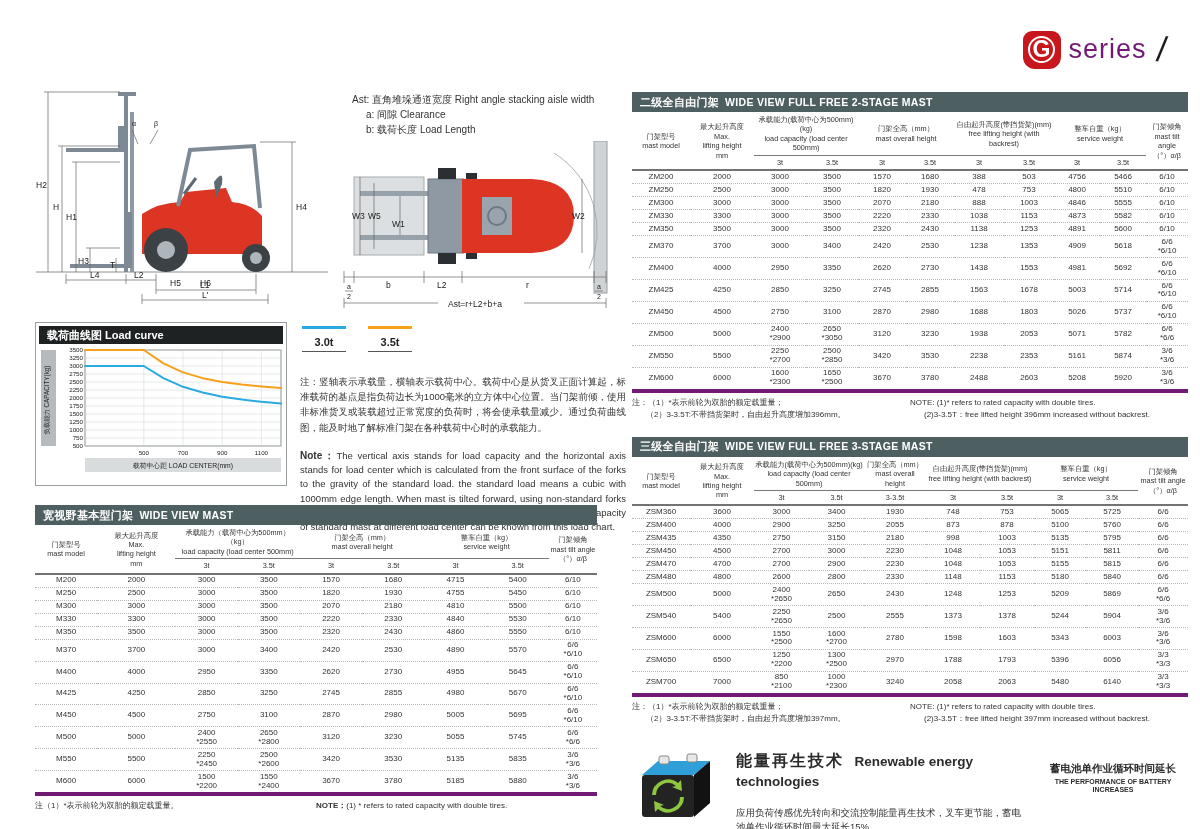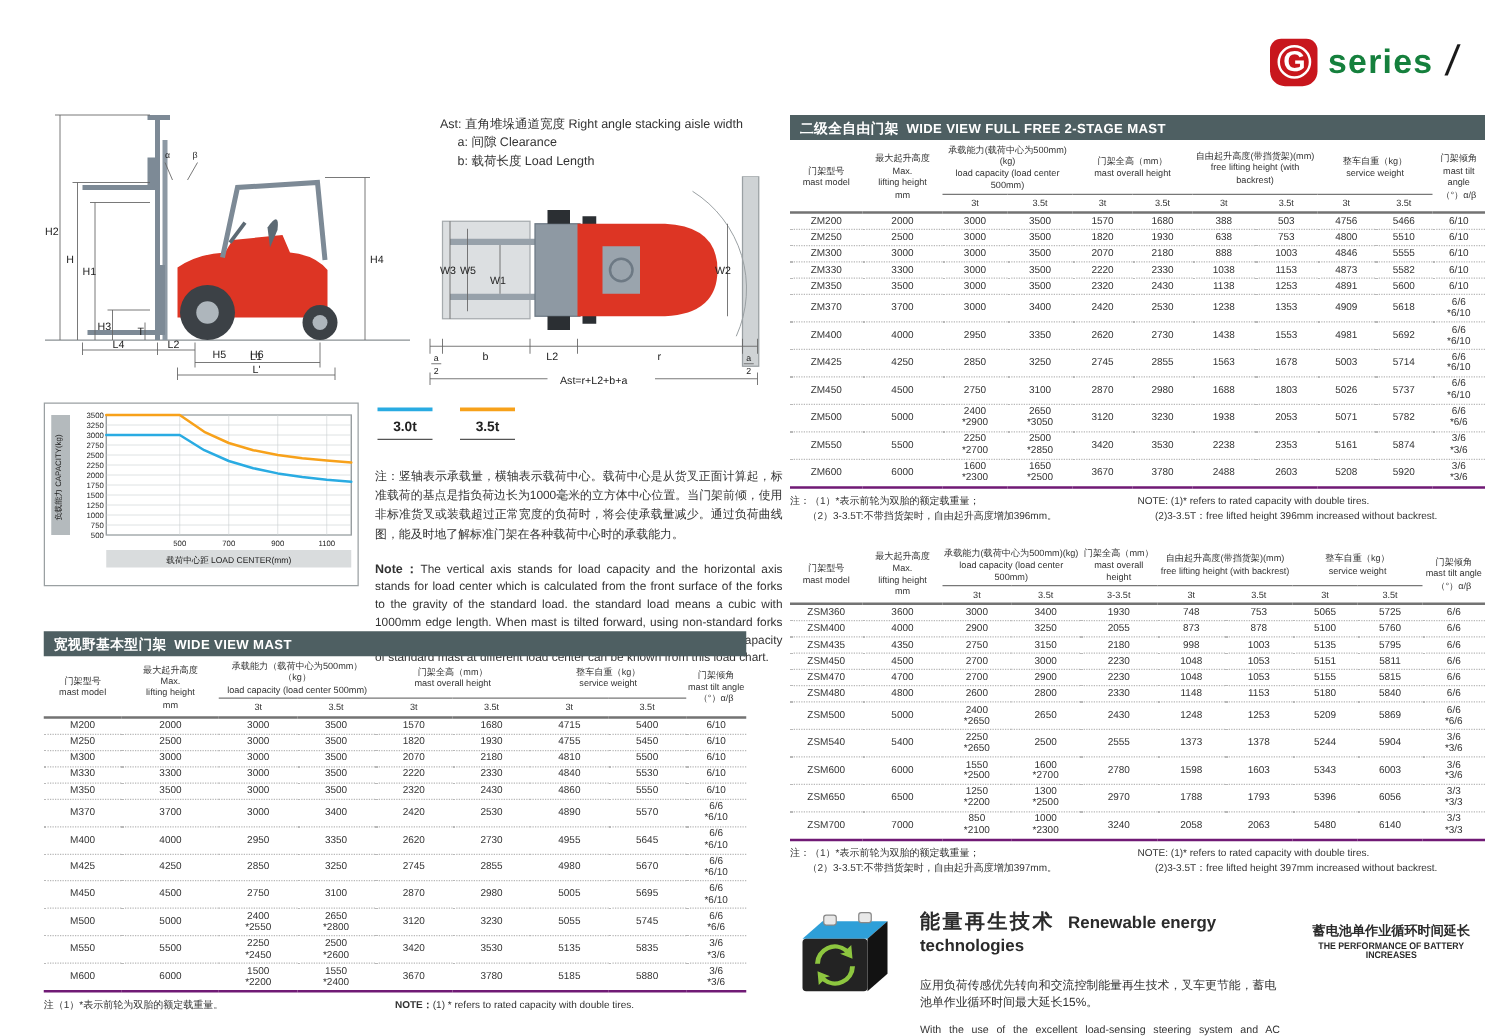--- a/index.html
+++ b/index.html
@@ -7,21 +7,21 @@
   .page { position:relative; width:1200px; height:829px; background:#fff; overflow:hidden;
           font-family:"Liberation Sans", sans-serif; color:#333; margin:0 auto; }
 
   
   .logo { position:absolute; top:30px; right:32px; display:flex; align-items:center; gap:8px; }
   .g-badge { width:38px; height:38px; background:#c8161d; border-radius:9px 9px 12px 12px;
              display:flex; align-items:center; justify-content:center; }
   .g-badge span { color:#fff; font-weight:bold; font-size:23px; border:2.5px solid #fff;
                   border-radius:50%; width:27px; height:27px; display:flex; align-items:center;
                   justify-content:center; padding-bottom:1px; }
-  .logo .series { font-size:27px; font-weight:bold; color:#15803d; letter-spacing:1px; }
+  .logo .series { font-size:27px; font-weight:normal; color:#701a75; letter-spacing:1px; }
   .logo .slash { font-size:34px; font-weight:300; color:#1a1a1a; transform:skewX(-8deg); margin:0 2px; }
   .logo-txt { line-height:1.25; }
   .logo-txt .l1 { font-size:13px; font-weight:bold; color:#2e2e2e; }
   .logo-txt .l1 em, .logo-txt .l2 { font-style:italic; font-size:12px; font-weight:bold; color:#2e2e2e; }
 
   
   .side-diagram { position:absolute; left:28px; top:86px; }
   .top-diagram { position:absolute; left:342px; top:92px; width:290px; }
   .ast-note { font-size:10px; color:#333; line-height:1.5; margin-left:10px; }
   .ast-note .sub { margin-left:14px; }
@@ -49,21 +49,21 @@
                  font-size:11px; letter-spacing:0.3px; }
   .table-title .en { font-size:10.5px; margin-left:6px; }
   table.spec { width:100%; border-collapse:collapse; table-layout:fixed; margin-top:1px; }
   table.spec th { font-weight:normal; font-size:7.3px; line-height:1.3; color:#333;
                   white-space:pre-line; vertical-align:middle; padding:2px 1px; }
   table.spec th.grp { border-bottom:1px solid #777; }
   table.spec tr.subrow th, table.spec th.span2 { border-bottom:2px solid #737373; }
   table.spec td { text-align:center; font-size:8px; color:#333; line-height:1.12;
                   white-space:pre-line; padding:1.5px 1px; }
   table.spec tbody tr + tr td { border-top:1px dotted #b8b8b8; }
-  table.spec tbody tr:last-child td { border-bottom:2px solid #701a75; }
+  table.spec tbody tr:last-child td { border-bottom:4px solid #701a75; }
   .tbl-notes { display:flex; margin-top:4px; font-size:8px; line-height:1.5; color:#333; }
   .tbl-notes .half { width:50%; }
   .tbl-notes .ind { margin-left:14px; }
   .gap { height:16px; }
 
   
   .energy { display:flex; margin-top:26px; align-items:flex-start; }
   .battery { flex:0 0 86px; }
   .energy-text { flex:1; padding:0 14px 0 18px; }
   .energy-title { font-weight:bold; color:#2b2b2b; margin-bottom:16px; }
@@ -220,20 +220,21 @@
         <text class="dim" x="95" y="147">L2</text>
         <text class="dim" x="184" y="147">r</text>
         <text class="dim-small" x="255" y="148">a</text>
         <text class="dim-small" x="255" y="158">2</text>
         <text class="dim" x="106" y="166">Ast=r+L2+b+a</text>
       </g>
     </svg>
   </div>
 
   <div class="chart-box">
+    <div class="chart-title">载荷曲线图 Load curve</div>
     <svg id="load-curve-svg" width="244" height="134" viewBox="0 0 244 134">
       <rect x="2" y="6" width="15" height="96" fill="#b4babd"></rect>
       <text x="10" y="56" transform="rotate(-90 10 56)" text-anchor="middle" font-size="6.3" fill="#222">负载能力 CAPACITY(kg)</text>
       <rect x="46" y="114" width="196" height="14" fill="#d9dcdd"></rect>
       <text x="144" y="124" text-anchor="middle" font-size="6.8" fill="#222">载荷中心距 LOAD CENTER(mm)</text>
     <rect x="46" y="6" width="196" height="96" fill="#ffffff" stroke="#8a9093" stroke-width="1"></rect>
         <line x1="46" y1="6" x2="242" y2="6" stroke="#ccd0d2" stroke-width="0.5"></line>
         <text x="44" y="8.2" text-anchor="end" font-size="6.2" fill="#222">3500</text>
         <line x1="46" y1="14" x2="242" y2="14" stroke="#ccd0d2" stroke-width="0.5"></line>
         <text x="44" y="16.2" text-anchor="end" font-size="6.2" fill="#222">3250</text>
@@ -352,21 +353,21 @@
             <td>5466</td>
             <td>6/10</td>
           </tr>
           <tr>
             <td>ZM250</td>
             <td>2500</td>
             <td>3000</td>
             <td>3500</td>
             <td>1820</td>
             <td>1930</td>
-            <td>638</td>
+            <td>478</td>
             <td>753</td>
             <td>4800</td>
             <td>5510</td>
             <td>6/10</td>
           </tr>
           <tr>
             <td>ZM300</td>
             <td>3000</td>
             <td>3000</td>
             <td>3500</td>
@@ -516,20 +517,23 @@
         <div class="ind">（2）3-3.5T:不带挡货架时，自由起升高度增加396mm。</div>
       </div>
       <div class="half">
         <div>NOTE: (1)* refers to rated capacity with double tires.</div>
         <div class="ind">(2)3-3.5T：free lifted height 396mm increased without backrest.</div>
       </div>
     </div>
 
     <div class="gap"></div>
 
+    <div class="table-title">
+      <span>三级全自由门架</span><span class="en">WIDE VIEW FULL FREE 3-STAGE MAST</span>
+    </div>
     <table class="spec">
       <colgroup>
           <col style="width:58px">
           <col style="width:64px">
           <col style="width:55px">
           <col style="width:55px">
         <col style="width:62px">
           <col style="width:54px">
           <col style="width:54px">
           <col style="width:52px">

